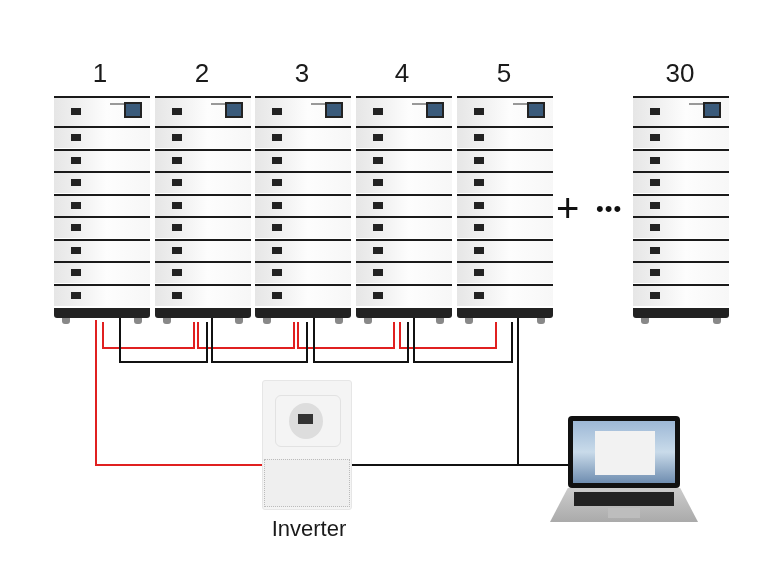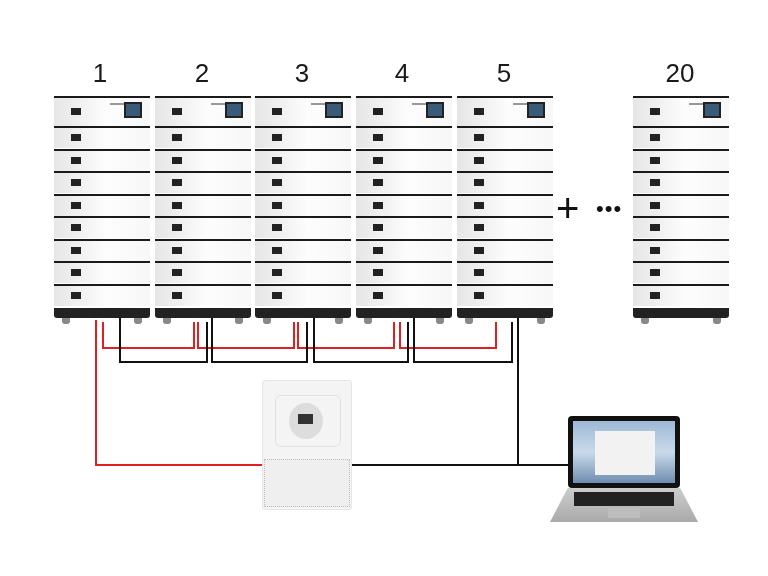--- a/index.html
+++ b/index.html
@@ -48,21 +48,21 @@
     <polyline points="414,316 414,362 512,362 512,322" fill="none" stroke="#111" stroke-width="2"></polyline>
     <polyline points="518,316 518,465" fill="none" stroke="#111" stroke-width="2"></polyline>
     <polyline points="350,465 572,465" fill="none" stroke="#111" stroke-width="2"></polyline>
   </svg>
 
   <div class="num" style="left:70px">1</div>
   <div class="num" style="left:172px">2</div>
   <div class="num" style="left:272px">3</div>
   <div class="num" style="left:372px">4</div>
   <div class="num" style="left:474px">5</div>
-  <div class="num" style="left:650px">20</div>
+  <div class="num" style="left:650px">30</div>
 
   <div class="stack" style="left:54px">
       <div class="top">
         <div class="h"></div>
         <div class="lbl"></div>
         <div class="scr"></div>
       </div>
       <div class="mod" style="top: 30px;">
         <div class="h"></div>
       </div>
@@ -264,20 +264,21 @@
 
   <div class="plus">+</div>
   <div class="dots">•••</div>
 
   <div class="inv">
     <div class="panel"></div>
     <div class="dial"></div>
     <div class="disp"></div>
     <div class="box"></div>
   </div>
+  <div class="invlabel">Inverter</div>
 
   <div class="laptop">
     <div class="lscreen">
       <div class="lview">
           <div class="lwin"></div>
         </div>
     </div>
     <div class="lbase"></div>
     <div class="lkeys"></div>
     <div class="lpad"></div>

